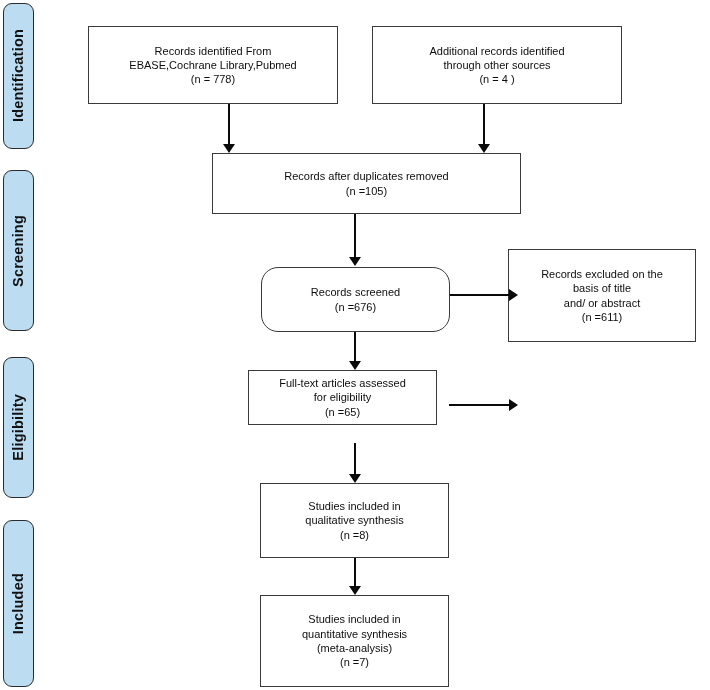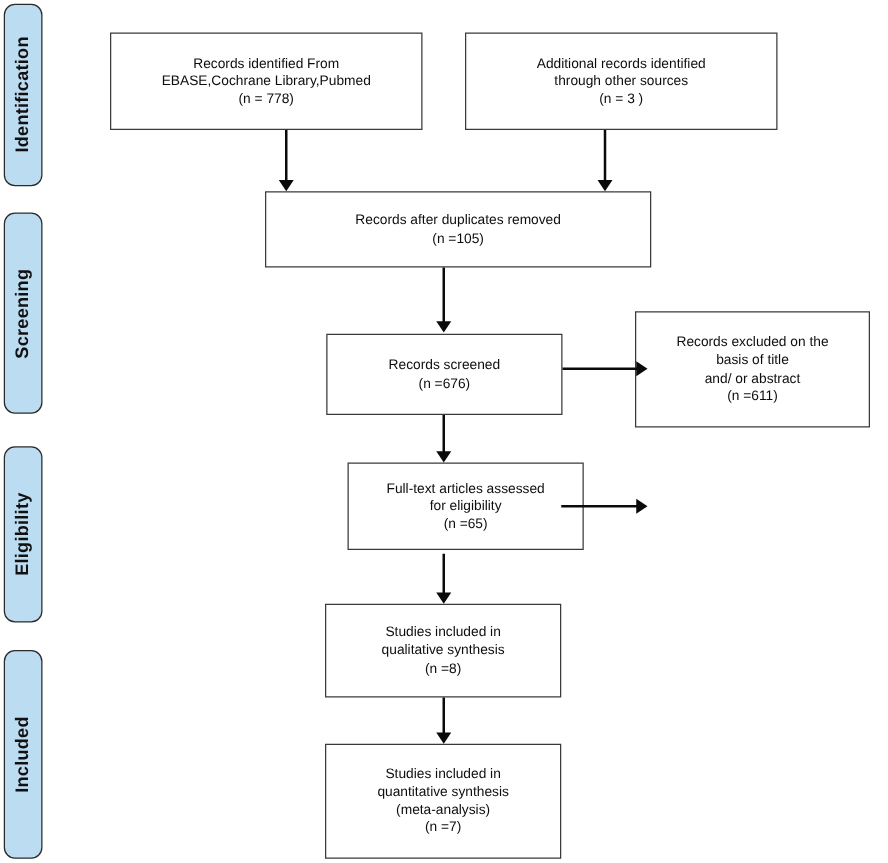--- a/index.html
+++ b/index.html
@@ -115,41 +115,41 @@
 
   <div class="flow-box" style="left:88px;  top:26px;  width:250px; height:78px;">
     <span class="box-text">Records identified From
 EBASE,Cochrane Library,Pubmed
 (n = 778)</span>
   </div>
 
   <div class="flow-box" style="left:372px; top:26px;  width:250px; height:78px;">
     <span class="box-text">Additional records identified
 through other sources
-(n = 3 )</span>
+(n = 4 )</span>
   </div>
 
   <div class="flow-box" style="left:212px; top:153px; width:309px; height:61px;">
     <span class="box-text">Records after duplicates removed
 (n =105)</span>
   </div>
 
-  <div class="flow-box" style="left:261px; top:267px; width:189px; height:65px;">
+  <div class="flow-box" style="left:261px; top:267px; width:189px; height:65px;border-radius:17px;">
     <span class="box-text">Records screened
 (n =676)</span>
   </div>
 
   <div class="flow-box" style="left:508px; top:249px; width:188px; height:93px;">
     <span class="box-text">Records excluded on the
 basis of title
 and/ or abstract
 (n =611)</span>
   </div>
 
-  <div class="flow-box" style="left:278px; top:370px; width:189px; height:70px;">
+  <div class="flow-box" style="left:248px; top:370px; width:189px; height:55px;">
     <span class="box-text">Full-text articles assessed
 for eligibility
 (n =65)</span>
   </div>
 
 
   <div class="flow-box" style="left:260px; top:483px; width:189px; height:75px;">
     <span class="box-text">Studies included in
 qualitative synthesis
 (n =8)</span>

